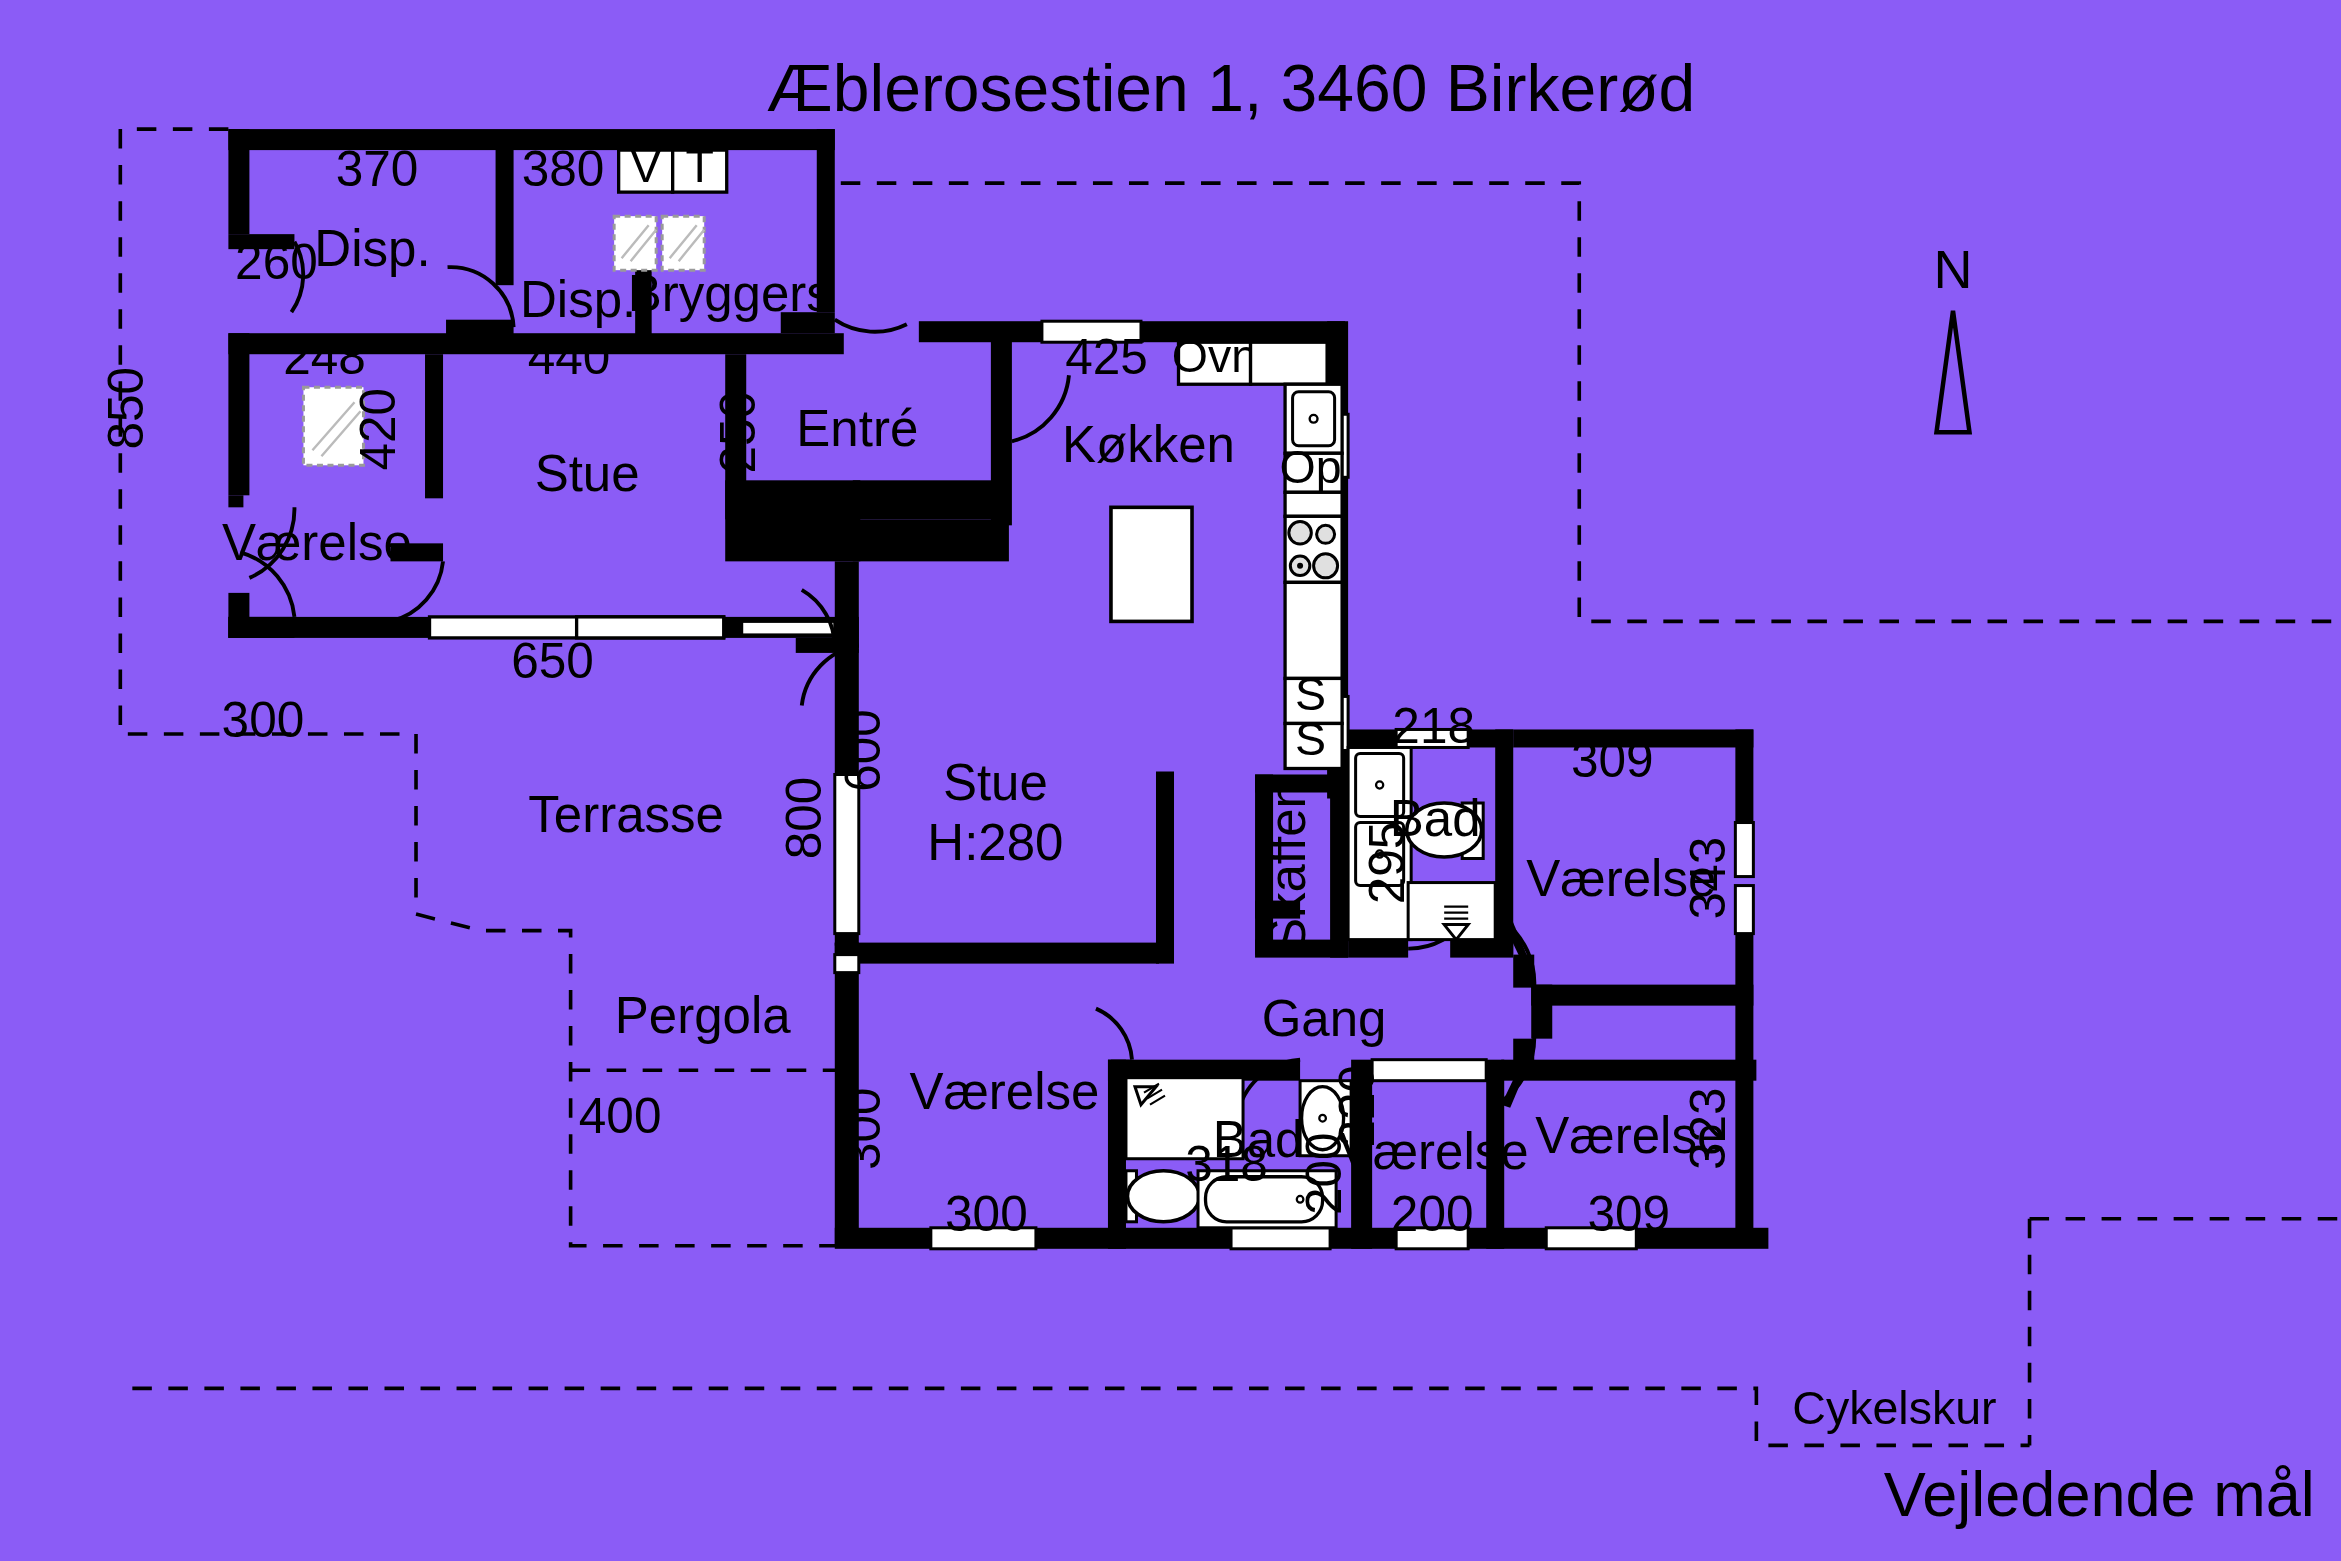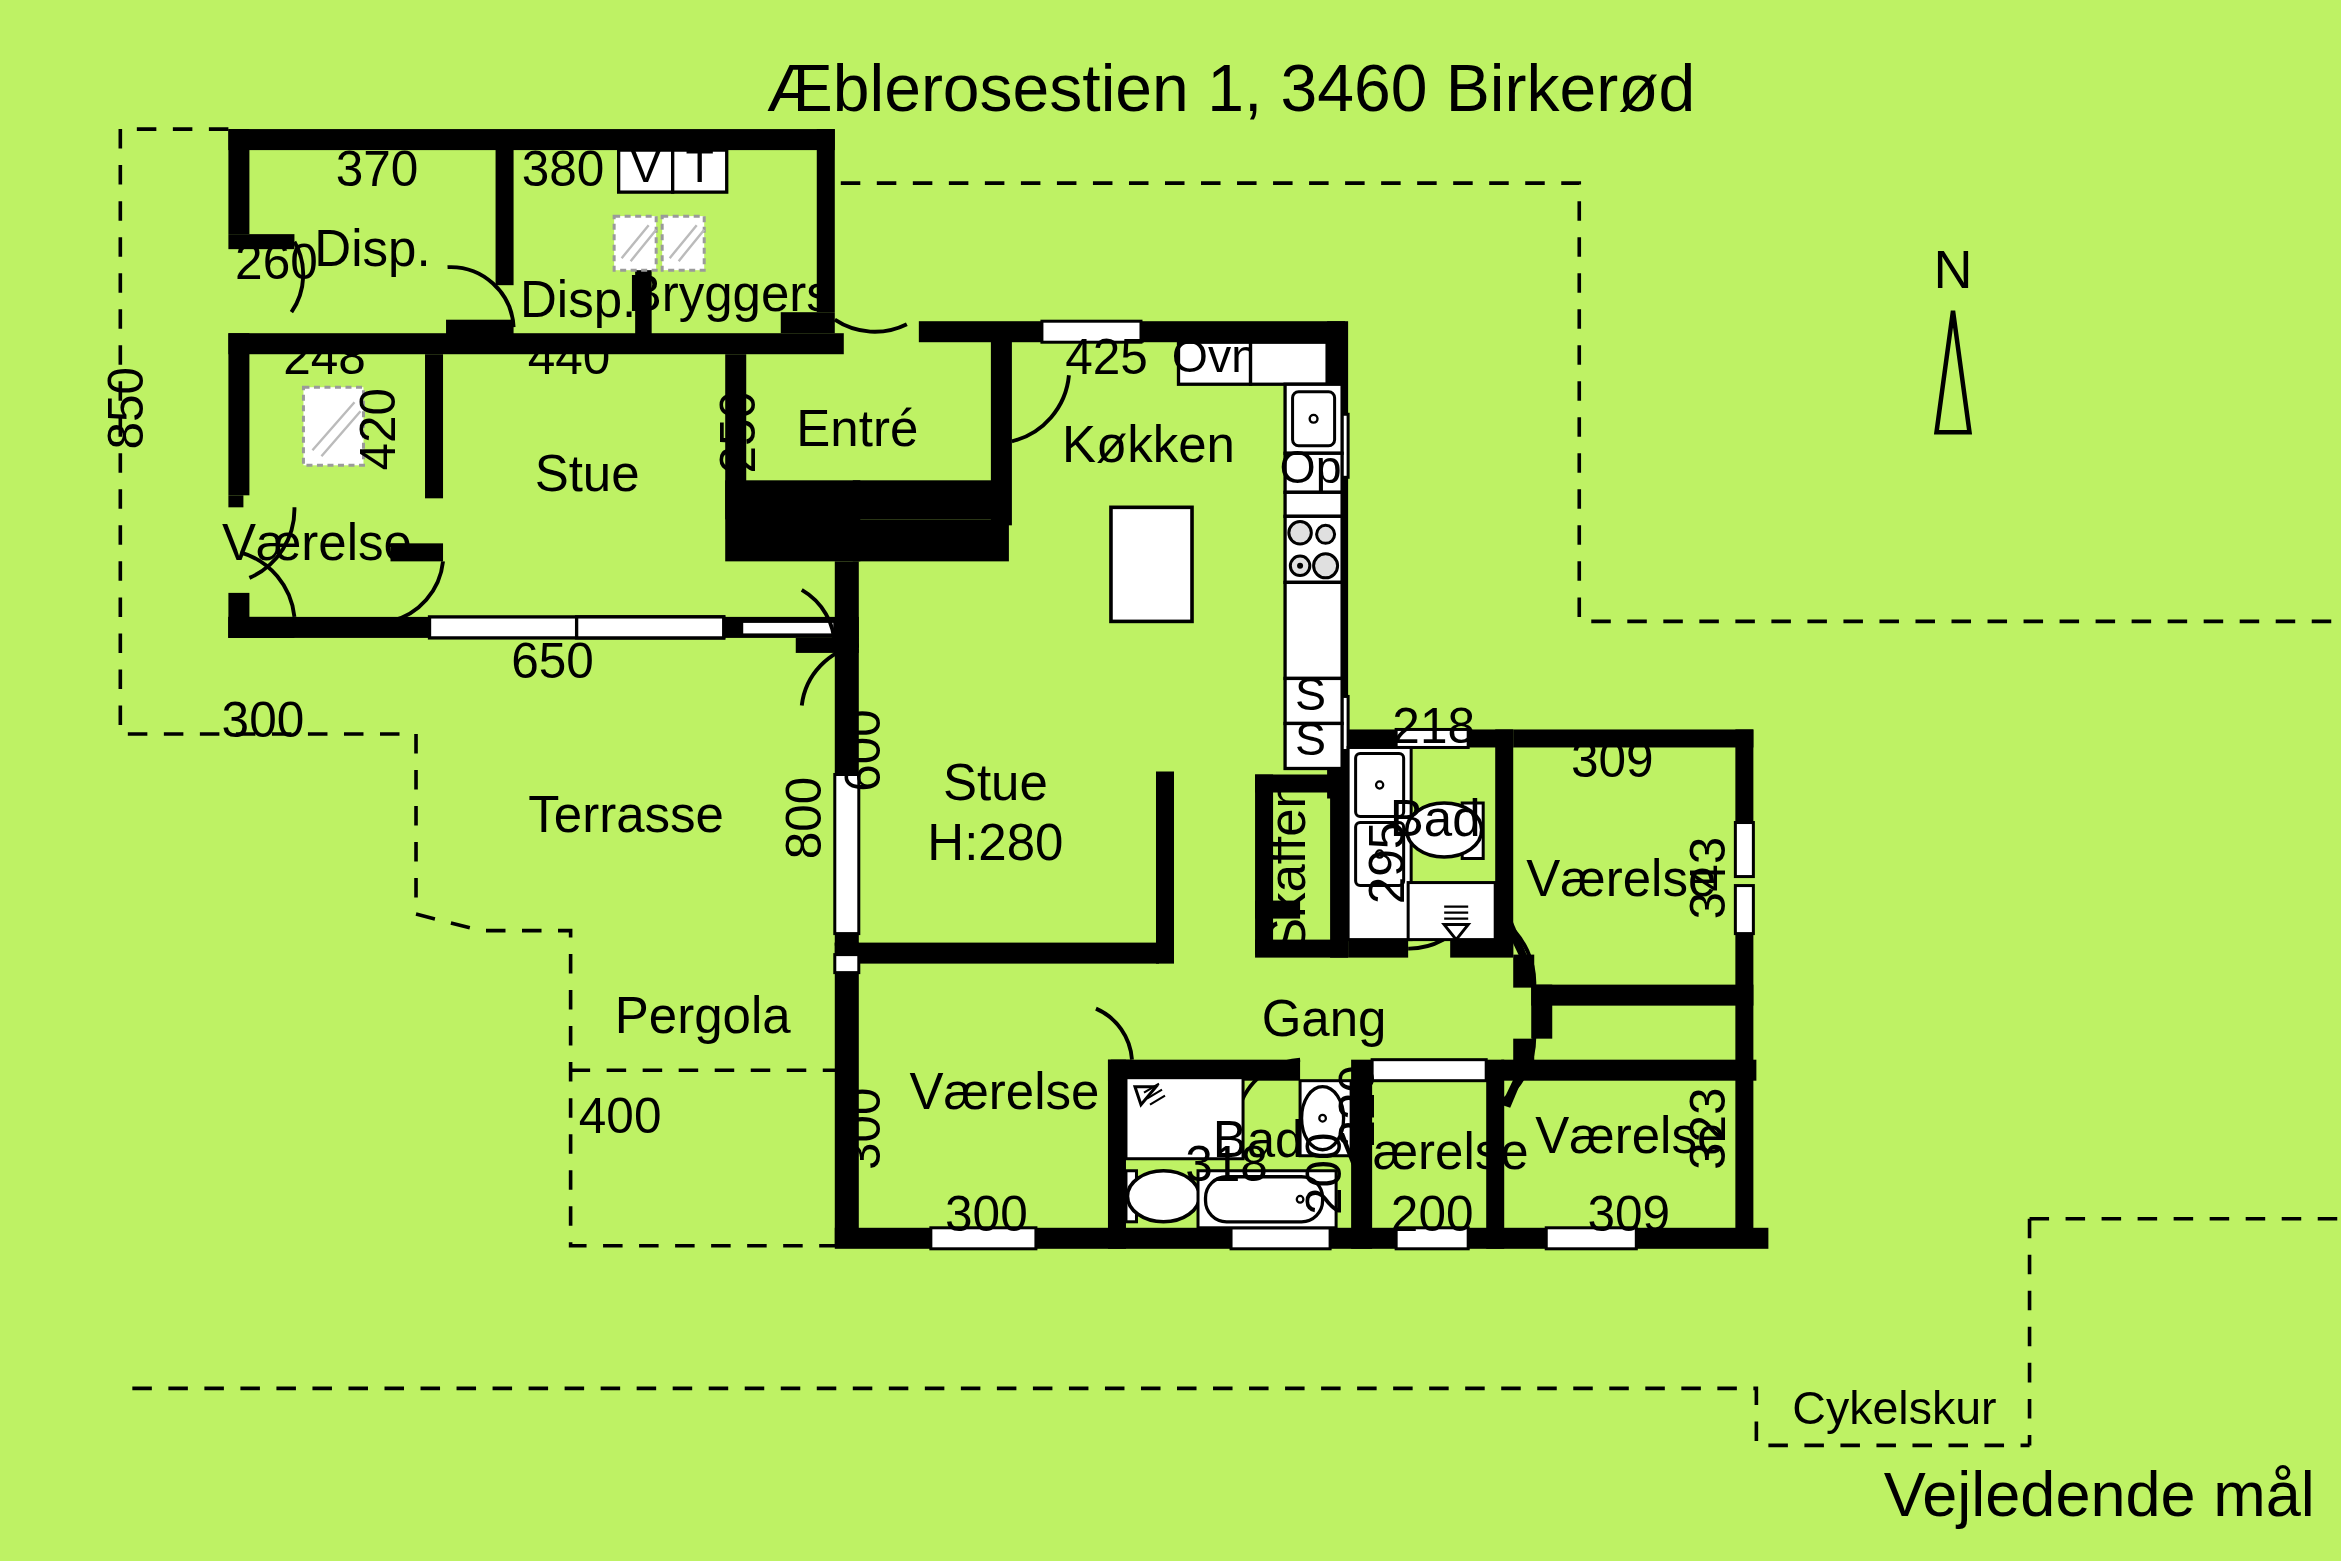--- a/index.html
+++ b/index.html
@@ -1,17 +1,17 @@
 <!DOCTYPE html>
 <html style="font-size:12.5px"><head>
 <meta charset="utf-8">
 <style>
   html,body{margin:0;padding:0;background:#ffffff;}
   body{width:2342px;height:1561px;font-family:"Liberation Sans",sans-serif;color:#000;overflow:hidden;}
-  #plan-root{position:relative;width:2342px;height:1561px;background:#bef264;}
+  #plan-root{position:relative;width:2342px;height:1561px;background:#8b5cf6;}
   svg{display:block;}
   .ttl{font-family:"Liberation Sans",sans-serif;font-size:44px;font-weight:400;}
   .roomlbl{font-family:"Liberation Sans",sans-serif;font-size:34px;}
   .dim{font-family:"Liberation Sans",sans-serif;font-size:33px;}
   .small{font-family:"Liberation Sans",sans-serif;font-size:31px;}
   .foot{font-family:"Liberation Sans",sans-serif;font-size:42px;}
   .nlbl{font-family:"Liberation Sans",sans-serif;font-size:36px;}
 </style>
 </head>
 <body>

